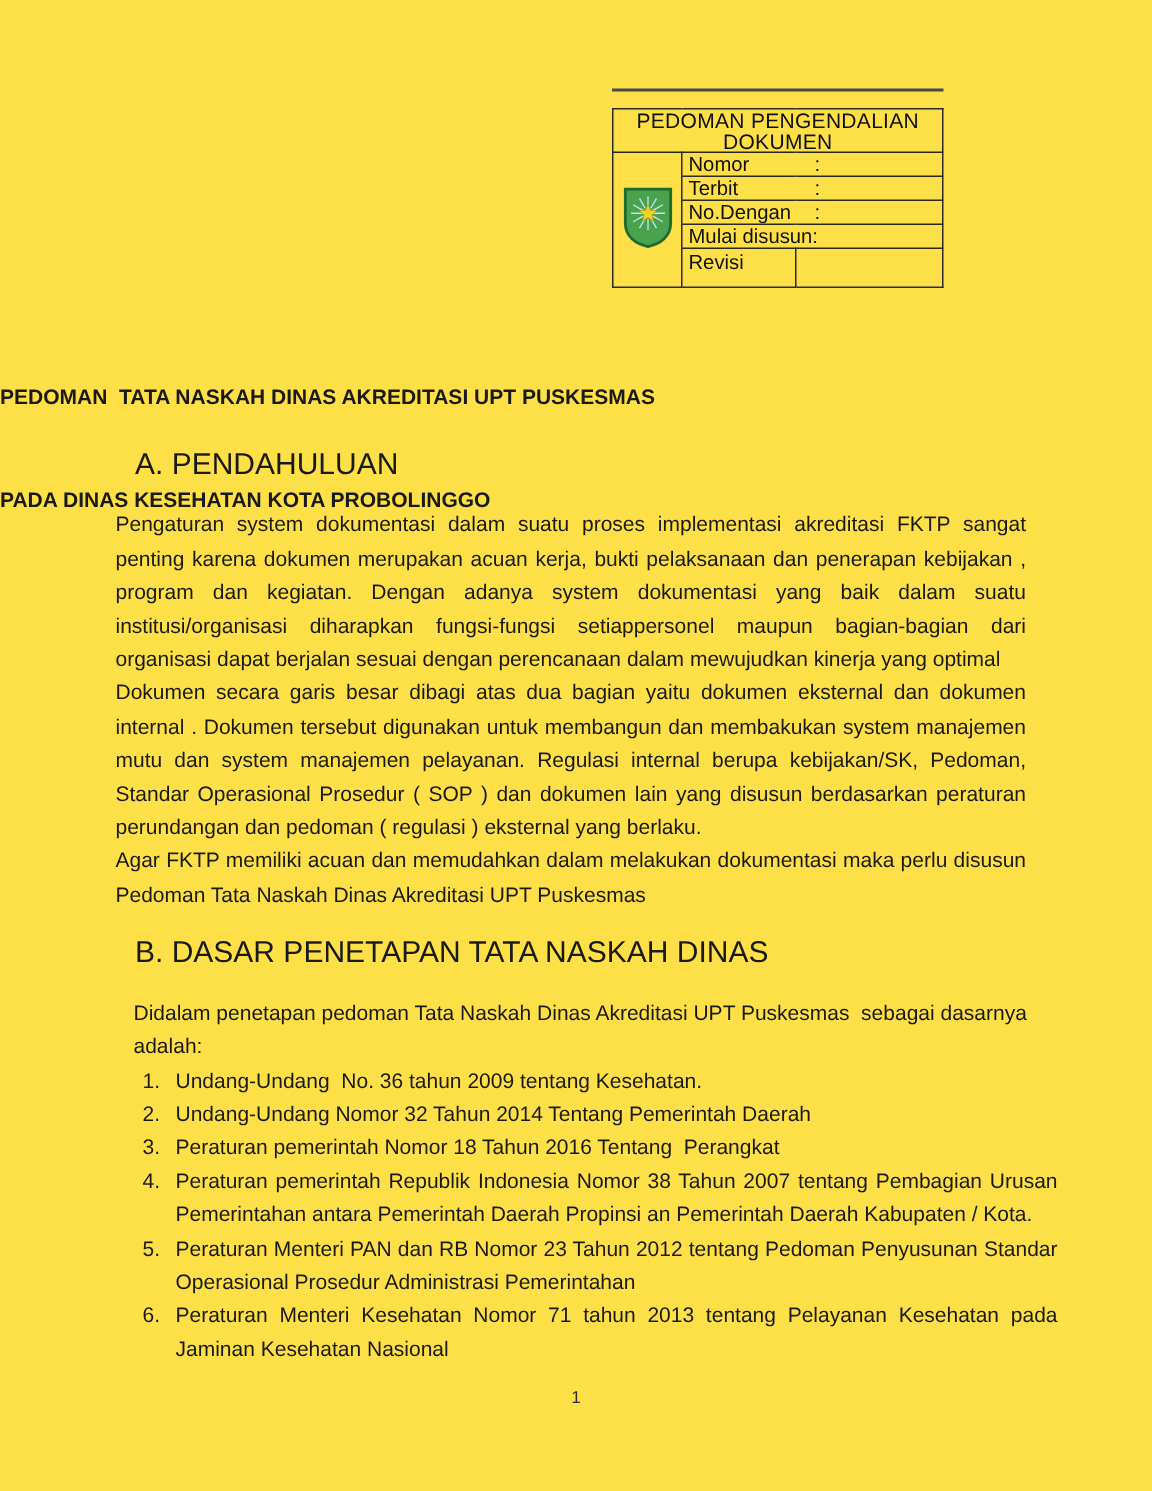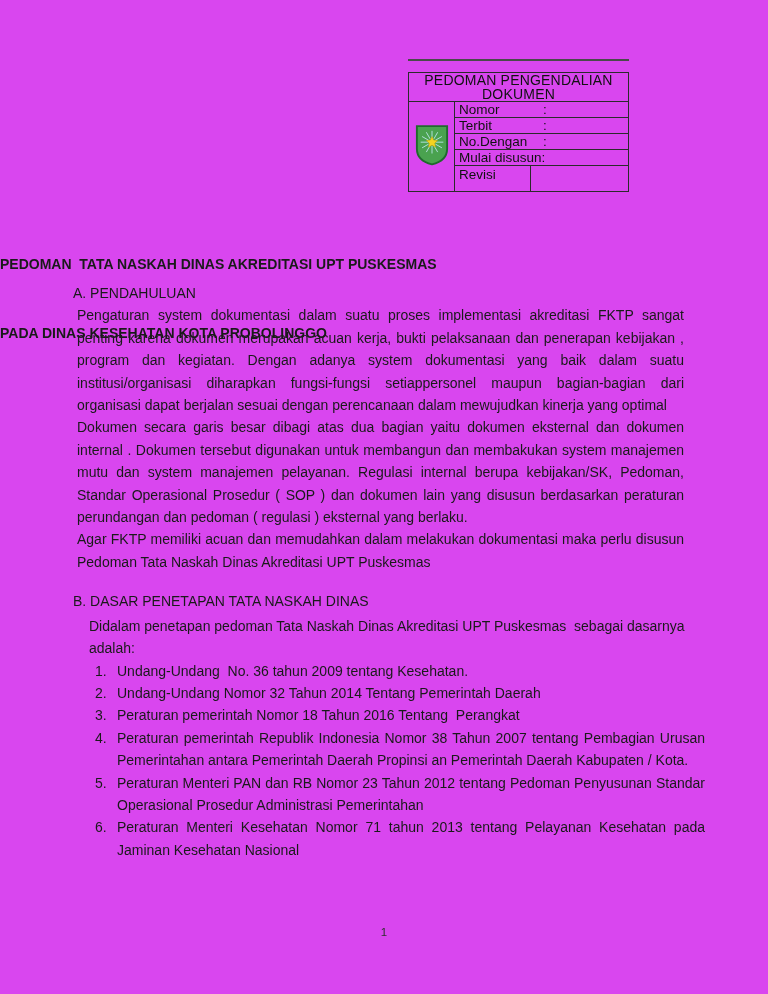--- a/index.html
+++ b/index.html
@@ -4,21 +4,21 @@
 <style>
   html, body { margin: 0; padding: 0; }
   body {
     width: 768px; height: 994px;
     background: #ffffff;
     font-family: "Liberation Sans", sans-serif;
     color: #1a1a1a;
     position: relative;
     overflow: hidden;
   }
-  .page { position: absolute; inset: 0; background: #d946ef; }
+  .page { position: absolute; inset: 0; background: #fde047; }
 
   
   .header-block { position: absolute; top: 59px; left: 408px; width: 221px; }
   .header-rule { border-top: 2px solid #4a4a4a; width: 221px; margin-bottom: 11px; }
   table.doc-table {
     width: 220px; border-collapse: collapse; table-layout: fixed;
     font-size: 13.5px; color: #111;
   }
   table.doc-table td { border: 1.5px solid #2b2b2b; padding: 0 4px; vertical-align: middle; }
   td.t-title {
@@ -32,21 +32,21 @@
 
   
   .doc-title {
     position: absolute; top: 207px; left: 0; width: 768px;
     text-align: left; font-weight: bold; font-size: 14px; line-height: 23px;
     white-space: pre-wrap;
   }
 
   
   .content { position: absolute; top: 282px; left: 73px; width: 632px; font-size: 14px; line-height: 22.4px; }
-  .sec-heading { margin: 0; font-size: 14px; font-weight: normal; }
+  .sec-heading { margin: 17px; font-size: 20px; font-weight: normal; }
   .paras { margin-left: 4px; width: 607px; }
   .paras p { margin: 0; text-align: justify; text-align-last: left; }
   .sec-b { margin-top: 17px; }
   .intro { margin-left: 16px; width: 600px; margin-top: 2px; white-space: pre-wrap; }
   .list { margin-left: 22px; width: 610px; margin-top: 0; }
   .li { display: flex; }
   .li .num { flex: 0 0 22px; }
   .li .txt { flex: 1 1 auto; text-align: justify; text-align-last: left; white-space: pre-wrap; }
 
   

